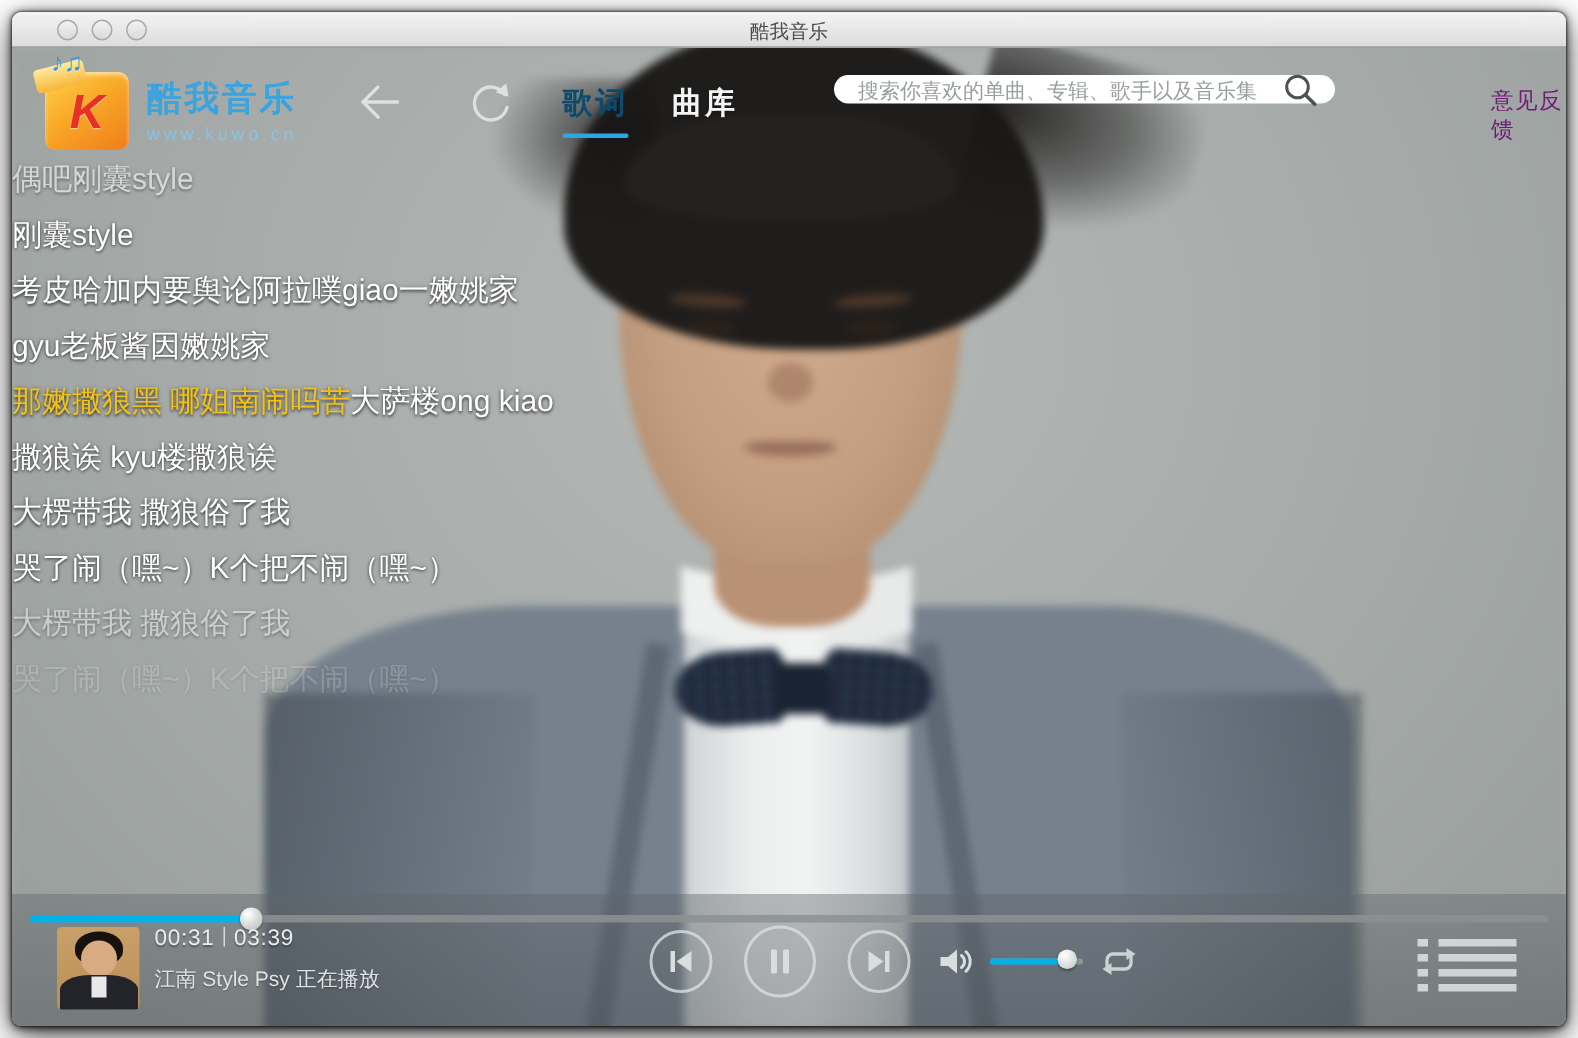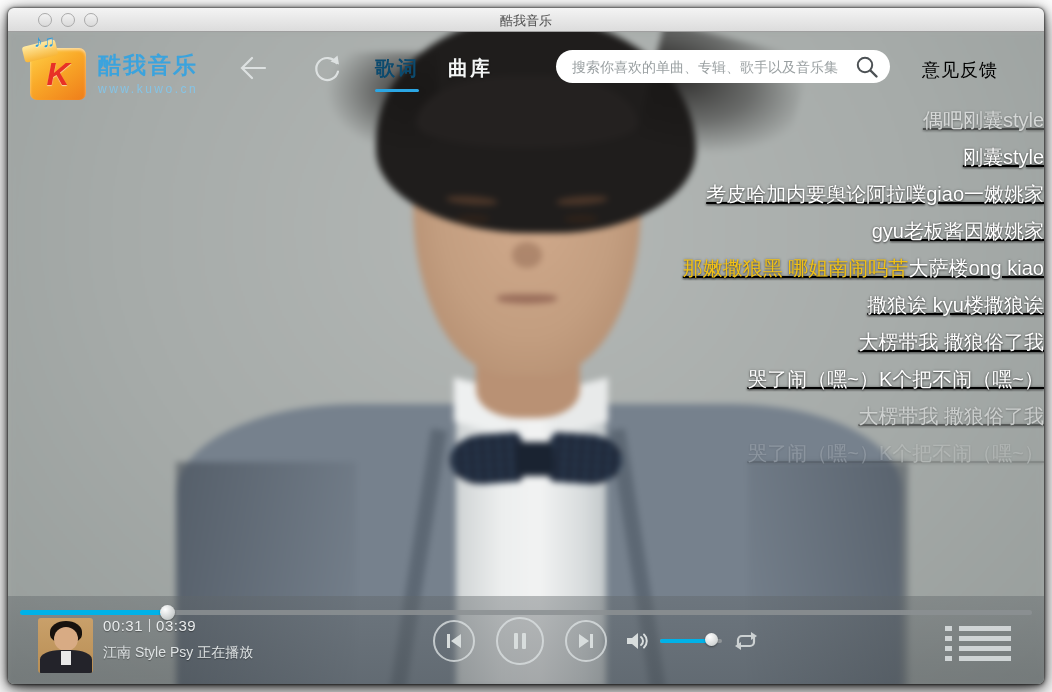--- a/index.html
+++ b/index.html
@@ -90,30 +90,30 @@
   .brand { margin-left:12px; margin-top:6px; }
   .brand-name { font-size:23px; font-weight:700; color:#3ba3dd; letter-spacing:2px; }
   .brand-url { font-size:12px; color:#85c4e6; letter-spacing:2.5px; margin-top:1px; }
   .nav-icon { position:absolute; top:20px; width:34px; height:32px; cursor:pointer; }
   .back-icon { left:228px; }
   .refresh-icon { left:302px; }
   .tab { position:absolute; top:23px; font-size:20px; letter-spacing:2px; cursor:pointer; }
   .tab-lyrics { left:367px; color:#0c4a6e; font-weight:700; }
   .tab-lyrics .underline { margin-top:7px; height:3px; background:#2ba6e3; border-radius:2px; }
   .tab-library { left:440px; color:#f3f5f5; font-weight:700; text-shadow:0 1px 2px rgba(0,0,0,0.35); }
-  .searchbox { position:absolute; left:548px; top:18px; width:334px; height:33px; background:#ffffff;
+  .searchbox { position:absolute; left:548px; top:18px; width:334px; height:19px; background:#ffffff;
     border-radius:17px; display:flex; align-items:center; padding:0 10px 0 16px; }
   .searchbox input { flex:1; border:none; outline:none; font-size:14px; color:#333;
     font-family:"Liberation Sans", sans-serif; background:transparent; }
   .searchbox input::placeholder { color:#9aa0a2; }
   .search-btn { width:26px; height:26px; cursor:pointer; }
-  .feedback { position:absolute; left:914px; top:26px; font-size:18px; color:#000000; letter-spacing:1px; cursor:pointer; }
-
-  
-  .lyrics { position:absolute; left:0; right:0; top:70px; z-index:2; text-align:right;text-decoration:underline; }
+  .feedback { position:absolute; left:986px; top:26px; font-size:15px; color:#701a75; letter-spacing:1px; cursor:pointer; }
+
+  
+  .lyrics { position:absolute; left:0; right:0; top:70px; z-index:2; text-align:left; }
   .lline { height:37px; line-height:37px; font-size:20px; color:#ffffff;
     text-shadow:0 1px 2px rgba(0,0,0,0.55), 0 0 3px rgba(0,0,0,0.3); white-space:nowrap; }
   .lline.past { opacity:0.55; }
   .lline.faded { opacity:0.45; }
   .lline.veryfaded { opacity:0.16; }
   .lline .sung { color:#f2c216; }
 
   
   .player { position:absolute; left:0; right:0; bottom:0; height:88px; z-index:4;
     background:linear-gradient(rgba(96,102,105,0.42), rgba(74,80,83,0.46)); }

